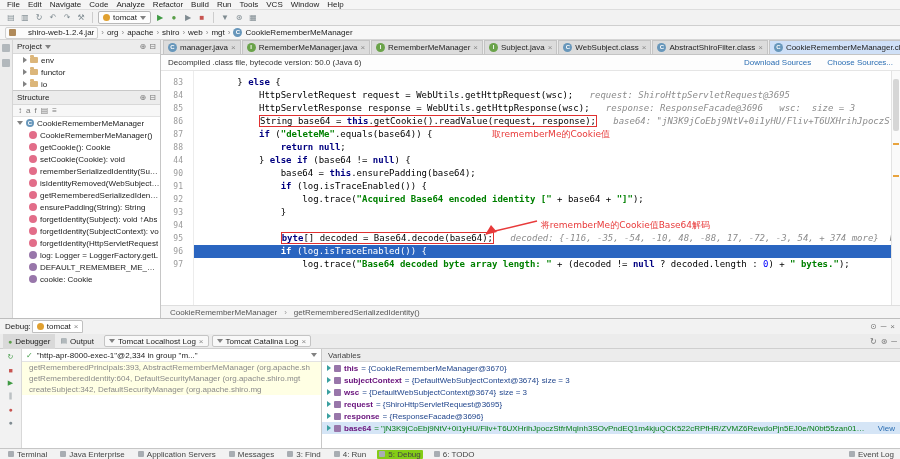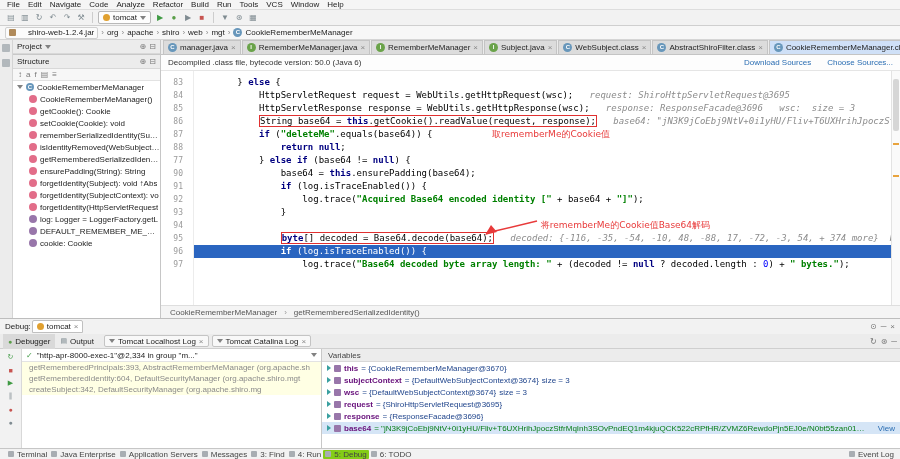--- a/index.html
+++ b/index.html
@@ -204,20 +204,40 @@
 
       <div class="panel-header">
         <span>Project</span>
         <span class="tri down"></span>
         <span class="ph-icons">
 
         <span>⊕</span>
             <span>⊟</span>
           </span>
       </div>
+      <div>
+
+          <div class="tree-row">
+            <span class="tri right"></span>
+            <span class="folder-ic"></span>
+            <span>env</span>
+          </div>
+
+          <div class="tree-row">
+            <span class="tri right"></span>
+            <span class="folder-ic"></span>
+            <span>functor</span>
+          </div>
+
+          <div class="tree-row">
+            <span class="tri right"></span>
+            <span class="folder-ic"></span>
+            <span>io</span>
+          </div>
+        </div>
 
       <div class="structure-panel">
         <div class="panel-header">
           <span>Structure</span>
           <span class="ph-icons">
 
           <span>⊕</span>
               <span>⊟</span>
             </span>
         </div>
@@ -367,21 +387,21 @@
           <svg class="ann-arrow" width="58" height="18" viewBox="0 0 58 18">
             <path d="M54 3 L12 13" stroke="#e83a3a" stroke-width="1.5" fill="none"></path>
             <polygon points="2,17 14,14 8,7" fill="#e83a3a"></polygon>
           </svg>
         <div class="code-line"><span class="ln">83</span><span class="lc"><span class="p">        } </span><span class="k">else</span><span class="p"> {</span></span></div>
             <div class="code-line"><span class="ln">84</span><span class="lc"><span class="p">            HttpServletRequest request = WebUtils.getHttpRequest(wsc);</span><span class="d">   request: ShiroHttpServletRequest@3695</span></span></div>
             <div class="code-line"><span class="ln">85</span><span class="lc"><span class="p">            HttpServletResponse response = WebUtils.getHttpResponse(wsc);</span><span class="d">   response: ResponseFacade@3696   wsc:  size = 3</span></span></div>
             <div class="code-line"><span class="ln">86</span><span class="lc"><span class="p">            </span><span class="p box bl">String base64 = </span><span class="k box">this</span><span class="p box br">.getCookie().readValue(request, response);</span><span class="d">   base64: "jN3K9jCoEbj9NtV+0i1yHU/Fliv+T6UXHrihJpoczStfrMqInh</span></span></div>
             <div class="code-line"><span class="ln">87</span><span class="lc"><span class="p">            </span><span class="k">if</span><span class="p"> (</span><span class="s">"deleteMe"</span><span class="p">.equals(base64)) {</span><span class="p">           </span><span class="cn">取rememberMe的Cookie值</span></span></div>
             <div class="code-line"><span class="ln">88</span><span class="lc"><span class="p">                </span><span class="k">return null</span><span class="p">;</span></span></div>
-            <div class="code-line"><span class="ln">77</span><span class="lc"><span class="p">            } </span><span class="k">else if</span><span class="p"> (base64 != </span><span class="k">null</span><span class="p">) {</span></span></div>
+            <div class="code-line"><span class="ln">44</span><span class="lc"><span class="p">            } </span><span class="k">else if</span><span class="p"> (base64 != </span><span class="k">null</span><span class="p">) {</span></span></div>
             <div class="code-line"><span class="ln">90</span><span class="lc"><span class="p">                base64 = </span><span class="k">this</span><span class="p">.ensurePadding(base64);</span></span></div>
             <div class="code-line"><span class="ln">91</span><span class="lc"><span class="p">                </span><span class="k">if</span><span class="p"> (log.isTraceEnabled()) {</span></span></div>
             <div class="code-line"><span class="ln">92</span><span class="lc"><span class="p">                    log.trace(</span><span class="s">"Acquired Base64 encoded identity ["</span><span class="p"> + base64 + </span><span class="s">"]"</span><span class="p">);</span></span></div>
             <div class="code-line"><span class="ln">93</span><span class="lc"><span class="p">                }</span></span></div>
             <div class="code-line"><span class="ln">94</span><span class="lc"><span class="p">                                                                </span><span class="cn">将rememberMe的Cookie值Base64解码</span></span></div>
             <div class="code-line"><span class="ln">95</span><span class="lc"><span class="p">                </span><span class="k box bl">byte</span><span class="p box br">[] decoded = Base64.decode(base64);</span><span class="d">   decoded: {-116, -35, -54, -10, 48, -88, 17, -72, -3, 54, + 374 more}  base64: </span></span></div>
             <div class="code-line hl"><span class="ln">96</span><span class="lc"><span class="p">                </span><span class="k">if</span><span class="p"> (log.isTraceEnabled()) {</span></span></div>
             <div class="code-line"><span class="ln">97</span><span class="lc"><span class="p">                    log.trace(</span><span class="s">"Base64 decoded byte array length: "</span><span class="p"> + (decoded != </span><span class="k">null</span><span class="p"> ? decoded.length : </span><span class="n">0</span><span class="p">) + </span><span class="s">" bytes."</span><span class="p">);</span></span></div>
           </div>
         <div class="err-stripe">
@@ -526,21 +546,21 @@
               <span class="v-val v-str">= "jN3K9jCoEbj9NtV+0i1yHU/Fliv+T6UXHrihJpoczStfrMqInh3SOvPndEQ1m4kjuQCK522cRPfHR/ZVMZ6RewdoPjn5EJ0e/N0bt55zan01GycZKpm5Ke4/rGl..."</span>
 
               <span class="v-link">View</span>
             </div>
           </div>
       </div>
     </div>
   </div>
 
   <div class="statusbar">
-    <span style="display:inline-flex;">
+    <span style="display:inline-flex;gap:9px;">
 
         <span class="sb-item">
           <span class="sb-ic"></span>
           <span>Terminal</span>
         </span>
 
         <span class="sb-item">
           <span class="sb-ic"></span>
           <span>Java Enterprise</span>
         </span>

